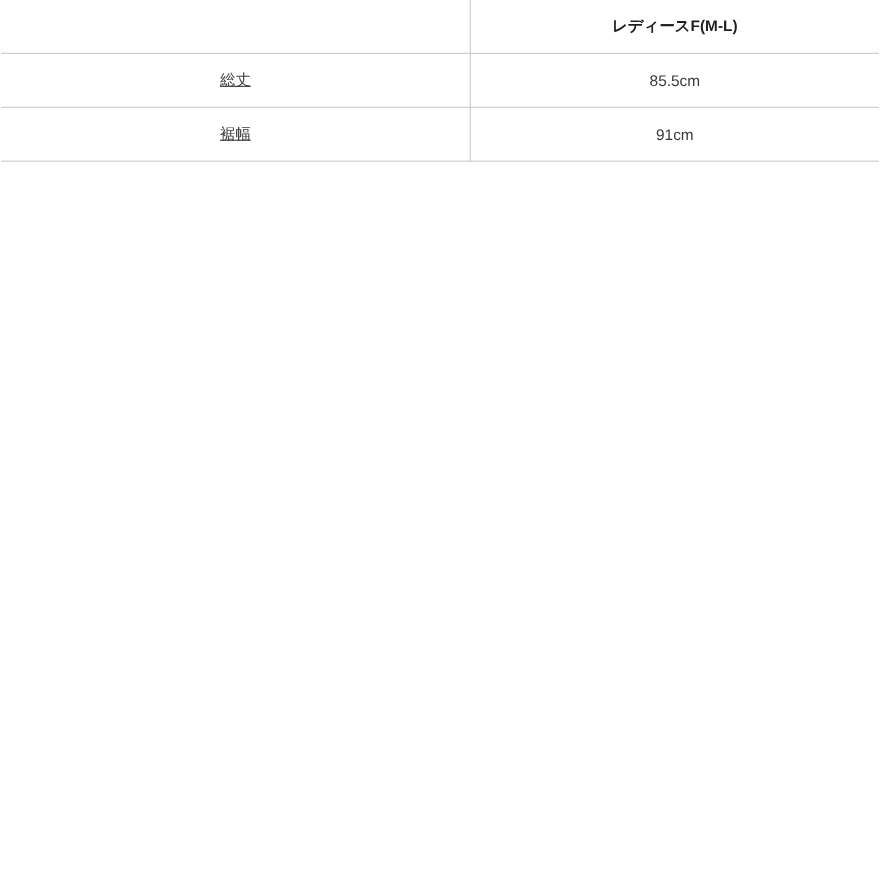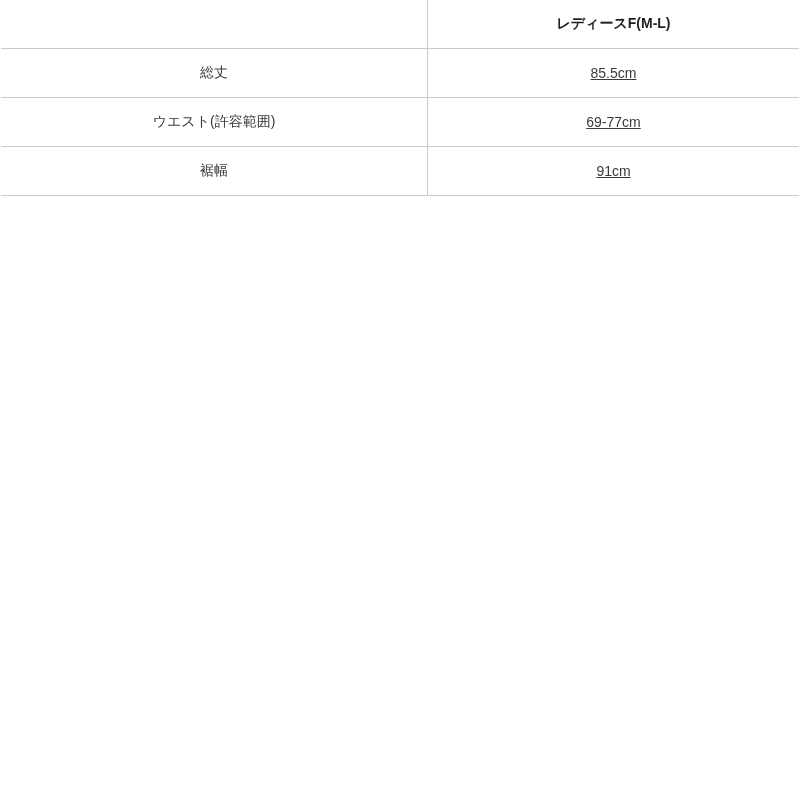--- a/index.html
+++ b/index.html
@@ -55,44 +55,40 @@
     border-left: none;
     width: 414px;
   }
   table.size-table td:last-child,
   table.size-table th:last-child {
     border-right: none;
   }
   .label-cell {
     font-size: 14px;
     color: #3a3a3a;
+    text-decoration: underline;
   }
   .value-cell {
     font-size: 14px;
     color: #3a3a3a;
-    text-decoration: underline;
   }
 </style>
 </head>
 <body>
 
 <div class="page">
   <table class="size-table">
     <tbody>
       <tr class="header-row">
         <th class="corner-cell"></th>
         <th class="head-cell">レディースF(M-L)</th>
       </tr>
       <tr>
         <td class="label-cell">総丈</td>
         <td class="value-cell">85.5cm</td>
       </tr>
       <tr>
-        <td class="label-cell">ウエスト(許容範囲)</td>
-        <td class="value-cell">69-77cm</td>
-      </tr>
-      <tr>
         <td class="label-cell">裾幅</td>
         <td class="value-cell">91cm</td>
       </tr>
     </tbody>
   </table>
 </div>
 
 </body></html>

